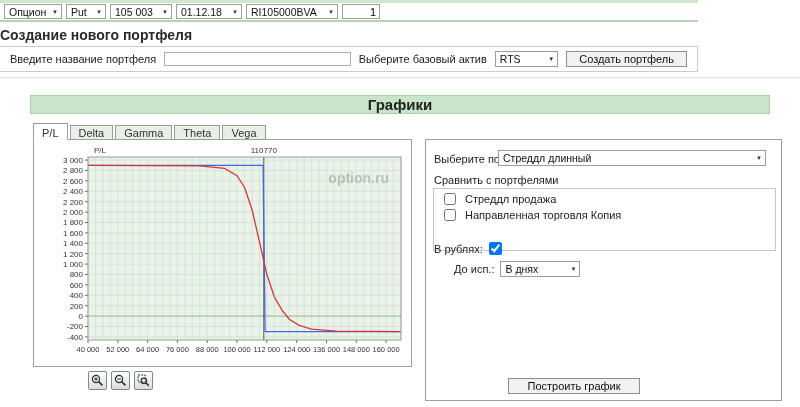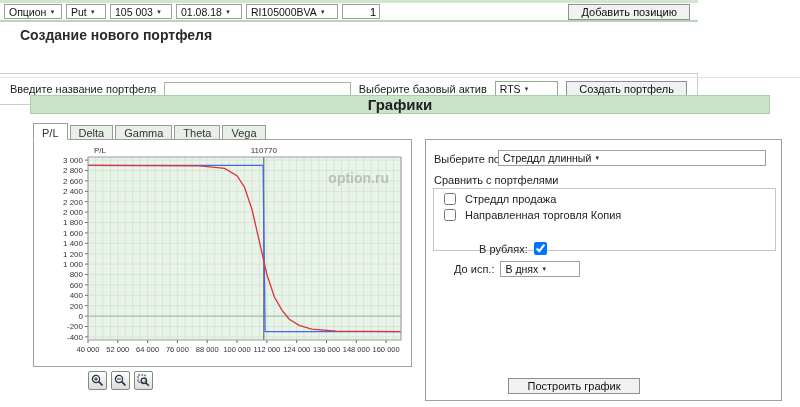--- a/index.html
+++ b/index.html
@@ -6,41 +6,41 @@
   html,body { width:800px; height:407px; background:#fff;
     font-family:"Liberation Sans", sans-serif; }
   .page { position:relative; width:800px; height:407px; overflow:hidden; background:#fff; }
 
   .top-strip { position:absolute; left:0; top:0; width:698px; height:3px; background:#cfe7cf; }
 
   .position-row { position:absolute; left:0; top:3px; width:698px; height:19px;
     display:flex; align-items:center; gap:4px; padding-left:4px;
     border-bottom:2px solid #b7d6b7; background:#fdfefd; }
 
-  .sel { display:inline-flex; align-items:center; justify-content:flex-start; gap:3px;
+  .sel { display:inline-flex; align-items:center; justify-content:space-between; gap:3px;
     background:#fff; border:1px solid #98a398; font-size:10.5px; color:#111;
     height:15px; padding:0 3px 0 4px; white-space:nowrap; overflow:hidden; cursor:default; }
   .sel .arr { font-size:6px; color:#333; flex:0 0 auto; }
 
   .btn { display:inline-flex; align-items:center; justify-content:center;
     background:#f1f1f1; border:1px solid #8f8f8f; font-size:11px; color:#111;
     height:16px; padding:0 12px; white-space:nowrap; cursor:pointer; }
 
   .lbl { font-size:11px; color:#222; white-space:nowrap; }
 
   .qty-input { width:38px; height:15px; border:1px solid #98a398; font-size:11px;
     text-align:right; padding-right:3px; font-family:"Liberation Sans",sans-serif; }
 
-  .section-heading { position:absolute; left:20px; top:27px; font-size:14px;
+  .section-heading { position:absolute; left:0; top:27px; font-size:14px;
     font-weight:bold; color:#2b2b2b; }
 
-  .portfolio-row { position:absolute; left:0; top:46px; width:698px; height:32px;
+  .portfolio-row { position:absolute; left:0; top:46px; width:698px; height:26px;
     display:flex; align-items:center; gap:8px; padding:0 10px;
     border-top:1px solid #cbcbcb; border-bottom:1px solid #cbcbcb;
-    border-right:1px solid #cbcbcb; background:#fff;margin-top:27px; }
+    border-right:1px solid #cbcbcb; background:#fff; }
   .name-input { width:228px; height:14px; border:1px solid #a8b3a8; background:#fff;
     font-size:11px; padding:0 3px; font-family:"Liberation Sans",sans-serif; }
 
   .thin-line { position:absolute; left:0; top:77px; width:800px; height:1px; background:#e3e3e3; }
 
   .charts-header { position:absolute; left:30px; top:95px; width:740px; height:19px;
     background:#c9e4c9; border:1px solid #aacfaa; text-align:center;
     font-size:15px; font-weight:bold; color:#222; line-height:17px; }
 
   .tabs { position:absolute; top:123px; height:17px; display:flex; align-items:flex-end; }
@@ -61,21 +61,21 @@
     border:1px solid #7e8c7e; background:linear-gradient(#ffffff,#dcdcdc);
     border-radius:2px; cursor:pointer; padding:0; }
 
   .rp-label1 { position:absolute; left:8px; top:13px; }
   .rp-select1 { position:absolute; left:72px; top:10px; width:268px; height:16px; }
   .rp-compare-label { position:absolute; left:8px; top:34px; }
   .rp-compare-box { position:absolute; left:7px; top:48px; width:343px; height:63px;
     border:1px solid #c5c5c5; background:#fff; }
   .cmp-row { display:flex; align-items:center; gap:9px; padding:4px 0 0 10px; }
   .cmp-row input { width:12px; height:12px; }
-  .rp-rubles { position:absolute; left:8px; top:102px; display:flex; align-items:center; gap:6px;margin-left:45px; }
+  .rp-rubles { position:absolute; left:8px; top:102px; display:flex; align-items:center; gap:6px; }
   .rp-until { position:absolute; left:8px; top:121px; display:flex; align-items:center; gap:6px;margin-left:20px; }
   .rp-until .sel { width:80px; height:16px; }
   .rp-build { position:absolute; left:82px; bottom:6px; width:132px; }
 </style>
 </head>
 <body>
 
 <div class="page">
 
   <div class="top-strip"></div>
@@ -87,29 +87,28 @@
     </div>
     <div class="sel" style="width:40px">
       <span>Put</span>
       <span class="arr">▼</span>
     </div>
     <div class="sel" style="width:62px">
       <span>105 003</span>
       <span class="arr">▼</span>
     </div>
     <div class="sel" style="width:66px">
-      <span>01.08.18</span>
+      <span>01.12.18</span>
       <span class="arr">▼</span>
     </div>
     <div class="sel" style="width:92px">
       <span>RI105000BVA</span>
       <span class="arr">▼</span>
     </div>
     <input class="qty-input" type="text" value="1" style="">
-    <button class="btn" style="margin-left:auto;margin-right:8px;">Добавить позицию</button>
   </div>
 
   <div class="section-heading">Создание нового портфеля</div>
 
   <div class="portfolio-row">
     <span class="lbl">Введите название портфеля</span>
     <input class="name-input" type="text" value="" style="">
     <span class="lbl" style="margin-left:auto">Выберите базовый актив</span>
     <div class="sel" style="width:76px;height:16px">
       <span>RTS</span>

